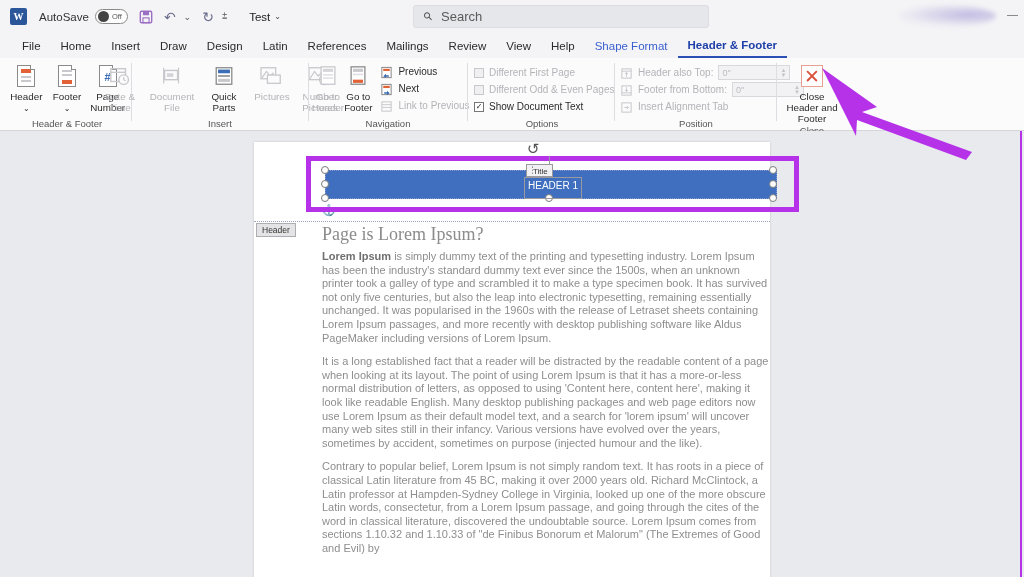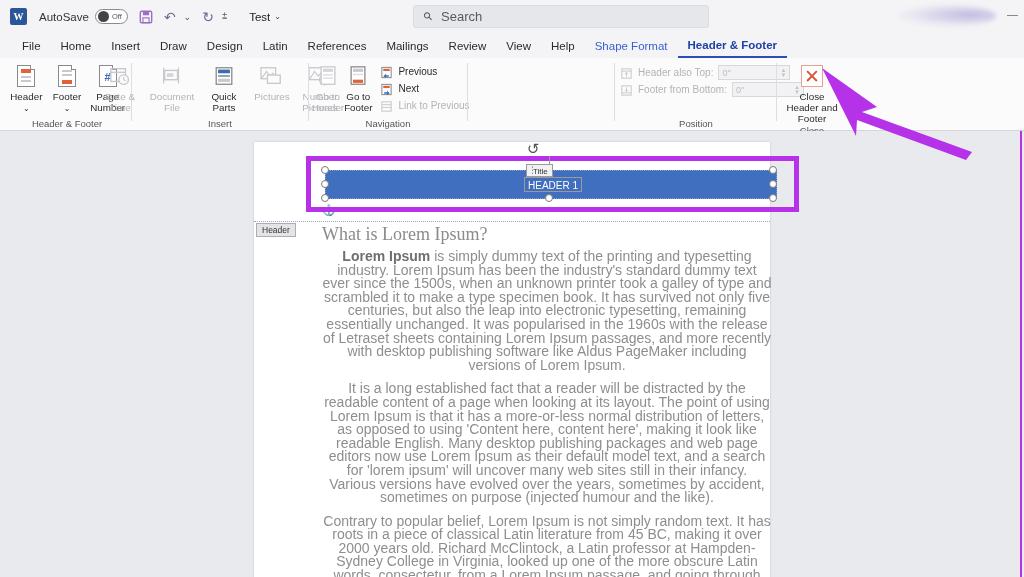--- a/index.html
+++ b/index.html
@@ -210,22 +210,22 @@
     font-size: 11px; color: #3b6cb5;
   }
 
   h1.doch {
     font-family: "Liberation Serif", serif;
     font-size: 18px; font-weight: normal; color: #8b8b8b;
     margin: 0 0 5px 0;
   }
   .docbody {
     font-family: "Liberation Sans", sans-serif;
-    font-size: 14px; line-height: 13.6px;
-    color: #8e8e8e; text-align: center;
+    font-size: 11px; line-height: 13.6px;
+    color: #8e8e8e; text-align: left;
   }
   .docbody b { color: #6f6f6f; }
   .content {
     position: absolute; left: 68px; top: 82px;
     width: 450px;
   }
   .sect { margin-bottom: 10px; }
 
   
   .hl-box {
@@ -262,21 +262,21 @@
     font-size: 8px; color: #333;
     padding: 0 4px 0 6px; height: 13px; line-height: 13px;
     z-index: 35;
   }
   .cc-tag:before {
     content: "⋮"; position: absolute; left: 1px; top: -1px;
     font-size: 9px; color: #666;
   }
   .cc-field {
     position: absolute; left: 524px; top: 177px;
-    height: 15px;
+    height: 22px;
     border: 1px solid #9a9a9e;
     padding: 0 3px;
     font-size: 10px; color: #fff;
     line-height: 15px;
     z-index: 35;
     white-space: nowrap;
     font-family: "Liberation Sans", sans-serif;
   }
   .tether {
     position: absolute; left: 549px; top: 156px;
@@ -507,20 +507,39 @@
                 </svg>
             </span>
             <span class="lbl">Link to Previous</span>
           </div>
         </div>
       </div>
       <div class="gtitle">Navigation</div>
     </div>
     <div class="sep" style="left:467px;"></div>
 
+    <div class="rgroup" style="left:472px; width:140px;">
+      <div class="body">
+          <div style="padding-top:2px;">
+        <div class="smallrow dis">
+          <span class="chk dis"></span>
+          <span class="lbl">Different First Page</span>
+        </div>
+        <div class="smallrow dis">
+          <span class="chk dis"></span>
+          <span class="lbl">Different Odd &amp; Even Pages</span>
+        </div>
+        <div class="smallrow">
+          <span class="chk">✓</span>
+          <span class="lbl">Show Document Text</span>
+        </div>
+      </div>
+        </div>
+      <div class="gtitle">Options</div>
+    </div>
     <div class="sep" style="left:614px;"></div>
 
     <div class="rgroup" style="left:618px; width:156px;">
       <div class="body">
           <div style="padding-top:2px;">
         <div class="smallrow dis">
           <span class="mini-ic">
             <svg width="13" height="13" viewBox="0 0 14 14">
                   <rect x="2" y="2" width="10" height="10" fill="none" stroke="#c8c8cc" stroke-width="1.1"></rect>
                   <line x1="2" y1="4.5" x2="12" y2="4.5" stroke="#c8c8cc" stroke-width="1"></line>
@@ -546,20 +565,29 @@
           </span>
           <span class="lbl">Footer from Bottom:</span>
           <span class="spin">
             <span>0"</span>
             <span class="arrs">
                   <span>▲</span>
                   <span>▼</span>
                 </span>
           </span>
         </div>
+        <div class="smallrow dis">
+          <span class="mini-ic">
+            <svg width="13" height="13" viewBox="0 0 14 14">
+                  <rect x="2" y="2" width="10" height="10" fill="none" stroke="#c8c8cc" stroke-width="1.1"></rect>
+                  <path d="M4.5 7 L9 7 M7.2 5.2 L9.2 7 L7.2 8.8" fill="none" stroke="#c8c8cc" stroke-width="1"></path>
+                </svg>
+          </span>
+          <span class="lbl">Insert Alignment Tab</span>
+        </div>
       </div>
         </div>
       <div class="gtitle">Position</div>
     </div>
     <div class="sep" style="left:776px;"></div>
 
     <div class="rgroup" style="left:778px; width:68px;">
       <div class="body" style="justify-content:center;">
         <div class="bigbtn wide">
           <div class="ic">
@@ -575,21 +603,21 @@
   <div class="docarea">
     <div class="page">
 
       <div class="header-sep"></div>
       <div class="header-tag">Header</div>
       <div class="anchor-ic">⚓</div>
 
       <div class="content">
 
         <div class="sect">
-          <h1 class="doch">What is Lorem Ipsum?</h1>
+          <h1 class="doch">Page is Lorem Ipsum?</h1>
           <p class="docbody"><b>Lorem Ipsum</b><span> is simply dummy text of the printing and typesetting industry. Lorem Ipsum has been the industry's standard dummy text ever since the 1500s, when an unknown printer took a galley of type and scrambled it to make a type specimen book. It has survived not only five centuries, but also the leap into electronic typesetting, remaining essentially unchanged. It was popularised in the 1960s with the release of Letraset sheets containing Lorem Ipsum passages, and more recently with desktop publishing software like Aldus PageMaker including versions of Lorem Ipsum.</span></p>
         </div>
 
         <div class="sect">
           <p class="docbody">It is a long established fact that a reader will be distracted by the readable content of a page when looking at its layout. The point of using Lorem Ipsum is that it has a more-or-less normal distribution of letters, as opposed to using 'Content here, content here', making it look like readable English. Many desktop publishing packages and web page editors now use Lorem Ipsum as their default model text, and a search for 'lorem ipsum' will uncover many web sites still in their infancy. Various versions have evolved over the years, sometimes by accident, sometimes on purpose (injected humour and the like).</p>
         </div>
 
         <div class="sect">
           <p class="docbody">Contrary to popular belief, Lorem Ipsum is not simply random text. It has roots in a piece of classical Latin literature from 45 BC, making it over 2000 years old. Richard McClintock, a Latin professor at Hampden-Sydney College in Virginia, looked up one of the more obscure Latin words, consectetur, from a Lorem Ipsum passage, and going through the cites of the word in classical literature, discovered the undoubtable source. Lorem Ipsum comes from sections 1.10.32 and 1.10.33 of "de Finibus Bonorum et Malorum" (The Extremes of Good and Evil) by</p>
         </div>

